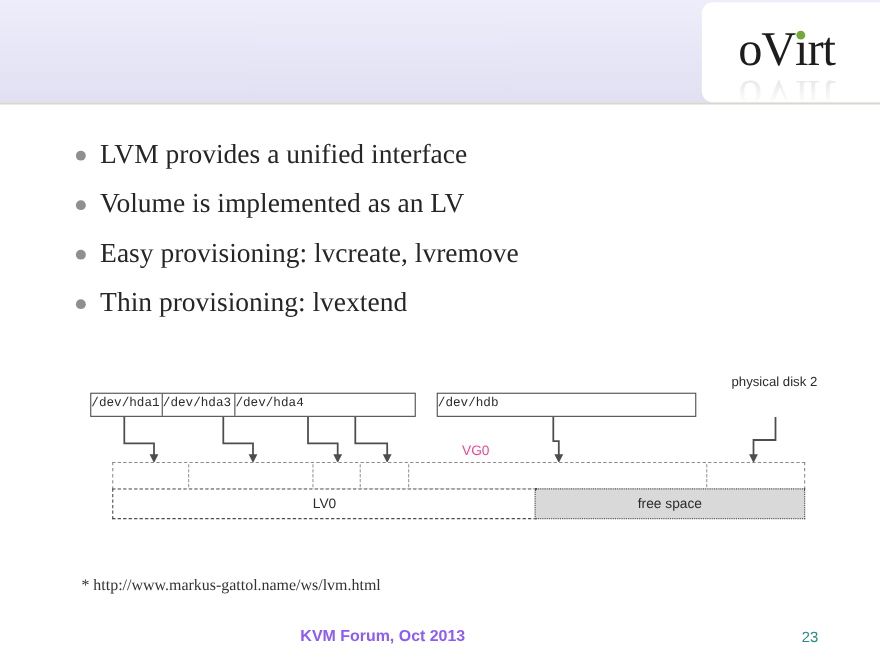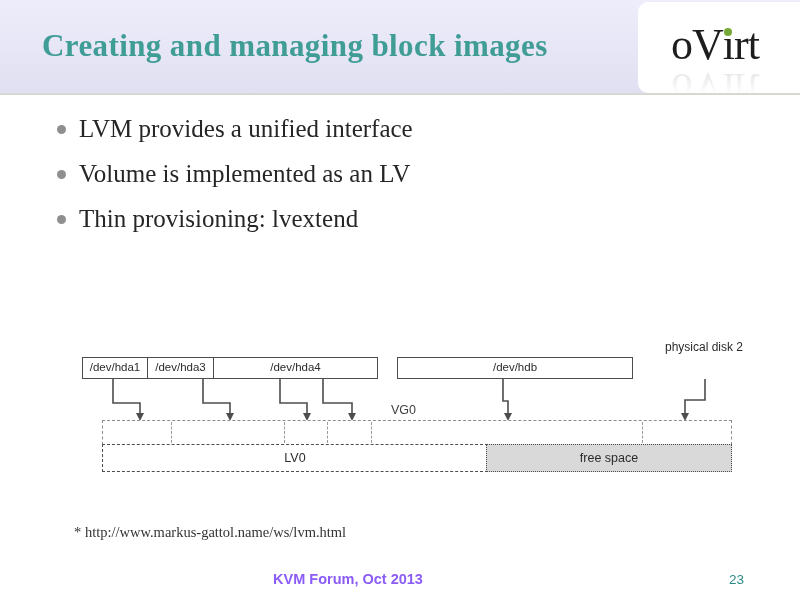--- a/index.html
+++ b/index.html
@@ -21,40 +21,40 @@
              font-family:"Liberation Serif",serif;font-size:44px;line-height:1;
              color:#1d1d1d;letter-spacing:-1px;white-space:nowrap;}
   .logo-reflect{top:64px;transform:scaleY(-1);opacity:.22;color:#3a3a3a;
                 -webkit-mask-image:linear-gradient(to bottom,transparent 35%,rgba(0,0,0,.7) 100%);
                 mask-image:linear-gradient(to bottom,transparent 35%,rgba(0,0,0,.7) 100%);}
   .i-wrap{position:relative;display:inline-block;}
   .i-dot{position:absolute;left:50%;top:5px;width:8px;height:8px;margin-left:-4px;
          border-radius:50%;background:#74a838;}
 
   
-  .bullets{position:absolute;left:52px;top:111px;margin:4px;padding:0;list-style:none;}
+  .bullets{position:absolute;left:52px;top:111px;margin:16px;padding:0;list-style:none;}
   .bullets li{display:flex;align-items:flex-start;margin:0 0 17px 0;
               font-size:25px;line-height:28px;color:#262626;}
   .bdot{flex:0 0 9px;width:9px;height:9px;border-radius:50%;background:#8f8f8f;
         margin:10px 13px 0 1px;}
 
   
   .diagram{position:absolute;left:0;top:0;width:800px;height:600px;pointer-events:none;}
   .dlabel{position:absolute;top:340px;font-family:"Liberation Sans",sans-serif;
           font-size:12px;color:#2b2b2b;text-align:center;}
   .dl0{left:82px;width:296px;} .dl1{left:397px;width:236px;} .dl2{left:650px;width:108px;}
   .disk{position:absolute;top:357px;height:22px;box-sizing:border-box;display:flex;
         border:1.5px solid #4d4d4d;background:#fff;}
   .d0{left:82px;width:296px;} .d1{left:397px;width:236px;} .d2{left:660px;width:88px;}
-  .part{font-family:Liberation Sans, sans-serif;font-size:11.5px;color:#2b2b2b;
-        text-align:center;line-height:18px;box-sizing:border-box;overflow:hidden;}
+  .part{font-family:Liberation Mono, monospace;font-size:11.5px;color:#2b2b2b;
+        line-height:18px;box-sizing:border-box;overflow:hidden;}
   .d0 .part{border-right:1.4px solid #4d4d4d;} .d0 .part:last-child{border-right:none;}
   .p0{width:65px;} .p1{width:100px;} .p2{width:66px;} .p3{flex:1;} .pfull{flex:1;}
-  .vg-label{position:absolute;left:391px;top:403px;font-family:"Liberation Sans",sans-serif;
-            font-size:12.5px;color:#404040;}
+  .vg-label{position:absolute;left:420px;top:403px;font-family:"Liberation Sans",sans-serif;
+            font-size:12.5px;color:#ec4899;}
   .vgbox{position:absolute;left:102px;top:420px;width:630px;height:25px;box-sizing:border-box;
          border:1.5px dashed #8c8c8c;background:#fff;}
   .vgdiv{position:absolute;top:1px;bottom:1px;width:0;border-left:1.3px dashed #9a9a9a;}
   .lvrow{position:absolute;top:444px;height:28px;box-sizing:border-box;display:flex;
          align-items:center;justify-content:center;font-family:"Liberation Sans",sans-serif;
          font-size:12.5px;color:#2b2b2b;}
   .lvbox{left:102px;width:386px;border:1.6px dashed #4d4d4d;background:#fff;}
   .freebox{left:486px;width:246px;border:1.6px dotted #4d4d4d;background:#d9d9d9;}
   .arrows{position:absolute;left:0;top:0;}
 
@@ -66,35 +66,38 @@
                font-size:14.5px;color:#8b5cf6;}
   .page-number{position:absolute;right:56px;top:572px;font-family:"Liberation Sans",sans-serif;
                font-size:13.5px;color:#2b8c86;}
 </style>
 </head>
 <body>
 
 <div class="slide">
 
   <div class="band">
-    <h1 class="title">Creating and managing block images</h1>
     <div class="logo-box">
       <div class="logo-text"><span>oV</span><span class="i-wrap"><span>ı</span><span class="i-dot"></span></span><span>rt</span></div>
       <div class="logo-text logo-reflect"><span>oV</span><span class="i-wrap"><span>ı</span></span><span>rt</span></div>
     </div>
   </div>
 
   <ul class="bullets">
     <li>
         <span class="bdot"></span>
         <span>LVM provides a unified interface</span>
       </li>
     <li>
         <span class="bdot"></span>
         <span>Volume is implemented as an LV</span>
+      </li>
+    <li>
+        <span class="bdot"></span>
+        <span>Easy provisioning: lvcreate, lvremove</span>
       </li>
     <li>
         <span class="bdot"></span>
         <span>Thin provisioning: lvextend</span>
       </li>
   </ul>
 
   <div class="diagram">
 
     <div class="dlabel dl2">physical disk 2</div>

